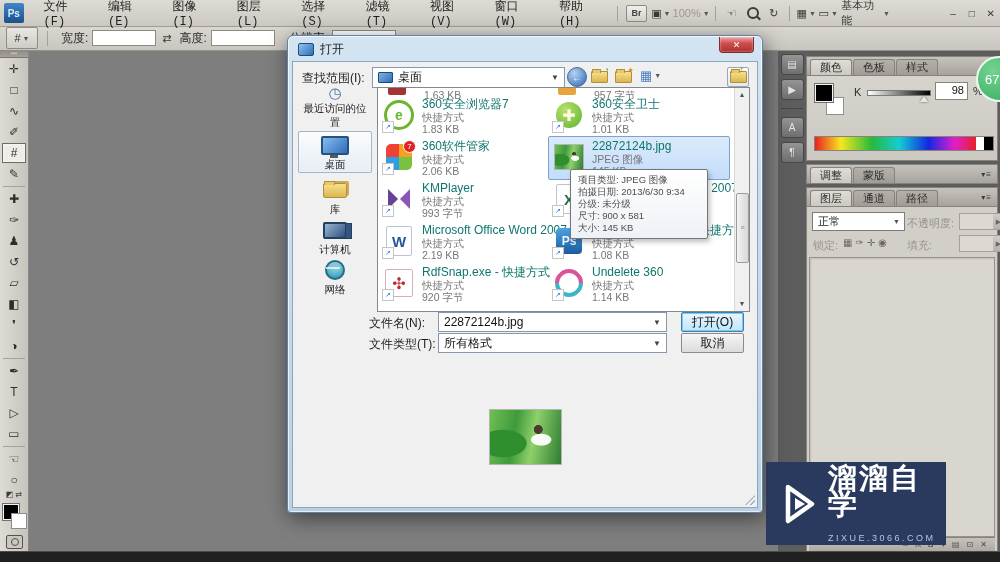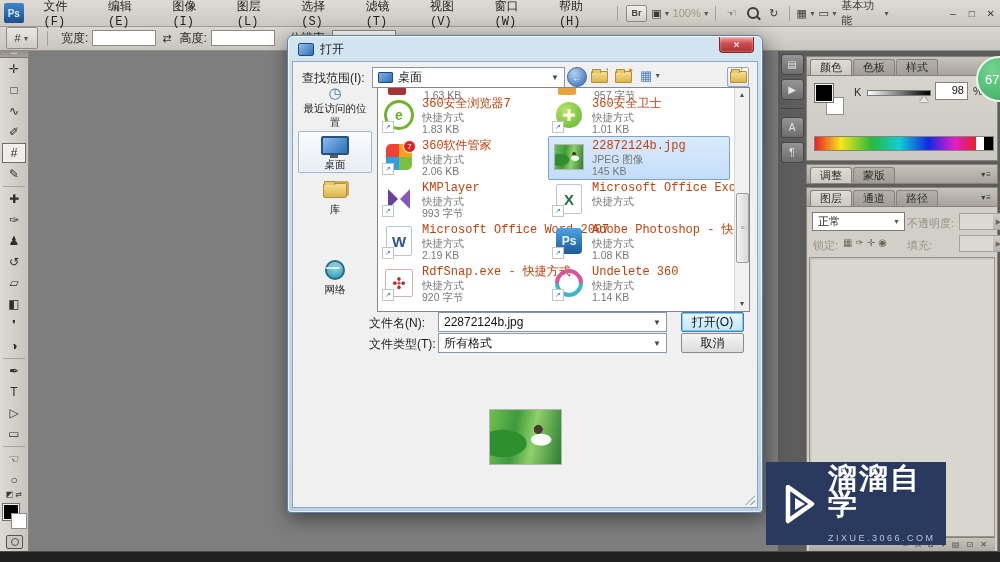--- a/index.html
+++ b/index.html
@@ -137,21 +137,21 @@
   .compico{width:20px;height:13px;border-radius:2px;background:linear-gradient(135deg,#9bb6d6,#2c517e);border:2px solid #23405f;position:relative;}
   .compico::after{content:"";position:absolute;right:-7px;top:-1px;width:5px;height:14px;background:#33567f;border:1px solid #23405f;}
   .netico{width:16px;height:16px;border-radius:50%;border:2px solid #1e6e86;background:
     linear-gradient(rgba(255,255,255,.45),rgba(255,255,255,0)),radial-gradient(circle,#59c0da,#2b8aa6);position:relative;}
   .netico::after{content:"";position:absolute;left:-1px;top:5px;width:14px;height:2px;background:rgba(255,255,255,.7);}
   
   .flist{position:absolute;left:84px;top:25px;width:371px;height:223px;background:#fff;border:1px solid #828790;overflow:hidden;}
   .fitem{position:absolute;height:40px;}
   .fic{position:absolute;left:4px;top:2px;width:30px;height:30px;display:flex;align-items:center;justify-content:center;}
   .ftx{position:absolute;left:42px;top:0;white-space:nowrap;}
-  .fname{font-size:12px;color:#c2410c;line-height:13px;font-family:Liberation Mono, monospace;}
+  .fname{font-size:12px;color:#0f766e;line-height:13px;}
   .fsub{font-size:10.5px;color:#777;line-height:12px;}
   .sc{position:absolute;left:-2px;bottom:-3px;width:10px;height:10px;background:#fff;border:1px solid #c4c4c4;
     font-size:7px;color:#2f6fd8;line-height:9px;text-align:center;}
   .sel-hl{position:absolute;left:170px;top:48px;width:180px;height:42px;border:1px solid #7da2ce;border-radius:2px;
     background:linear-gradient(#dbeafc,#c3ddfb);}
   .partial{position:absolute;top:1px;font-size:10.5px;color:#777;}
   .sliver{position:absolute;top:0;height:7px;width:18px;}
   
   .ic-360e{width:24px;height:24px;border:3px solid #6cb52d;border-radius:50%;display:flex;align-items:center;justify-content:center;
     color:#6cb52d;font-size:14px;font-weight:bold;}
@@ -475,20 +475,26 @@
             <span class="screenico"></span>
           </span>
         <span>桌面</span>
       </div>
       <div class="place" style="top:87px;">
         <span class="pic">
             <span class="libico"></span>
           </span>
         <span>库</span>
       </div>
+      <div class="place" style="top:127px;">
+        <span class="pic">
+            <span class="compico"></span>
+          </span>
+        <span>计算机</span>
+      </div>
       <div class="place" style="top:167px;">
         <span class="pic">
             <span class="netico"></span>
           </span>
         <span>网络</span>
       </div>
     </div>
 
     <div class="flist">
       <div class="sliver" style="left:10px;background:#a63333;border-radius:0 0 2px 2px;"></div>
@@ -613,20 +619,27 @@
         <div class="fsub">1.14 KB</div>
           </div>
       </div>
 
       <div class="vscroll">
         <div class="varrow" style="top:0;">▲</div>
         <div class="vthumb">≡</div>
         <div class="varrow" style="bottom:0;">▼</div>
       </div>
 
+      <div class="tooltip">
+        <div>项目类型: JPEG 图像</div>
+        <div>拍摄日期: 2013/6/30 9:34</div>
+        <div>分级: 未分级</div>
+        <div>尺寸: 900 x 581</div>
+        <div>大小: 145 KB</div>
+      </div>
     </div>
 
     <span class="dlabel" style="left:76px;top:253px;">文件名(N):</span>
     <div class="combo" style="left:145px;top:250px;width:222px;height:18px;">
       <span>22872124b.jpg</span>
       <span class="drop">▼</span>
     </div>
     <div class="btn btn-default" style="left:388px;top:250px;width:61px;">
         <span>打开(O)</span>
       </div>

